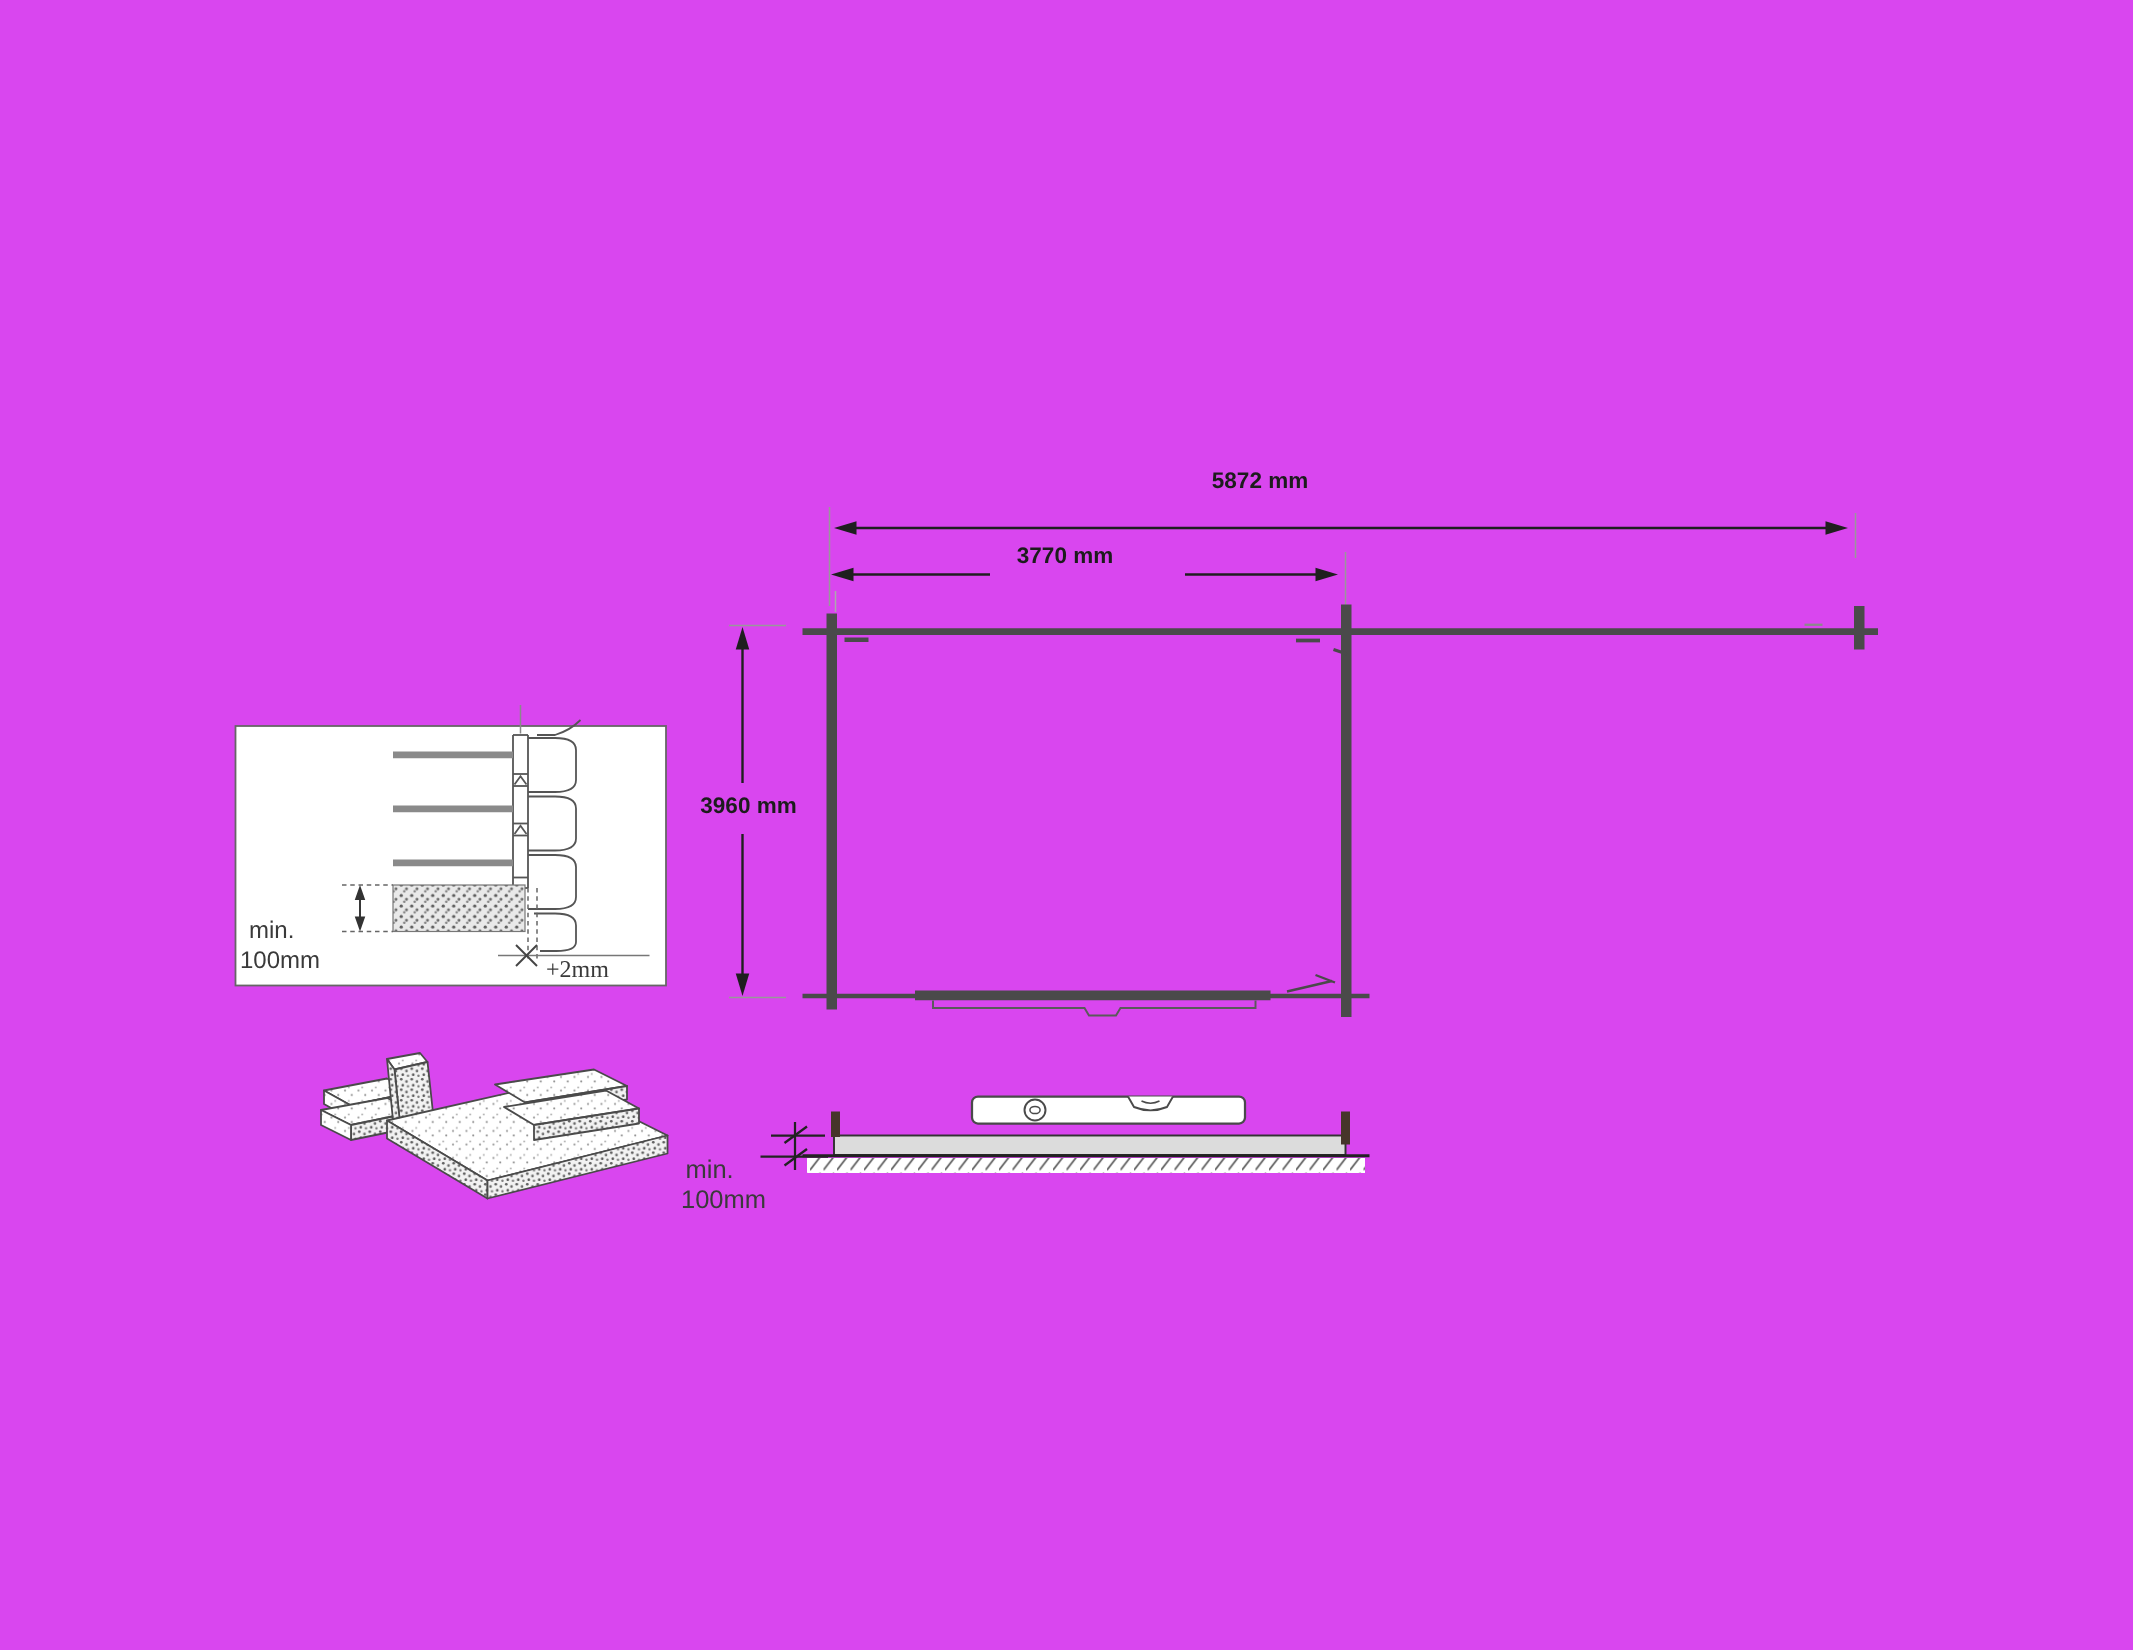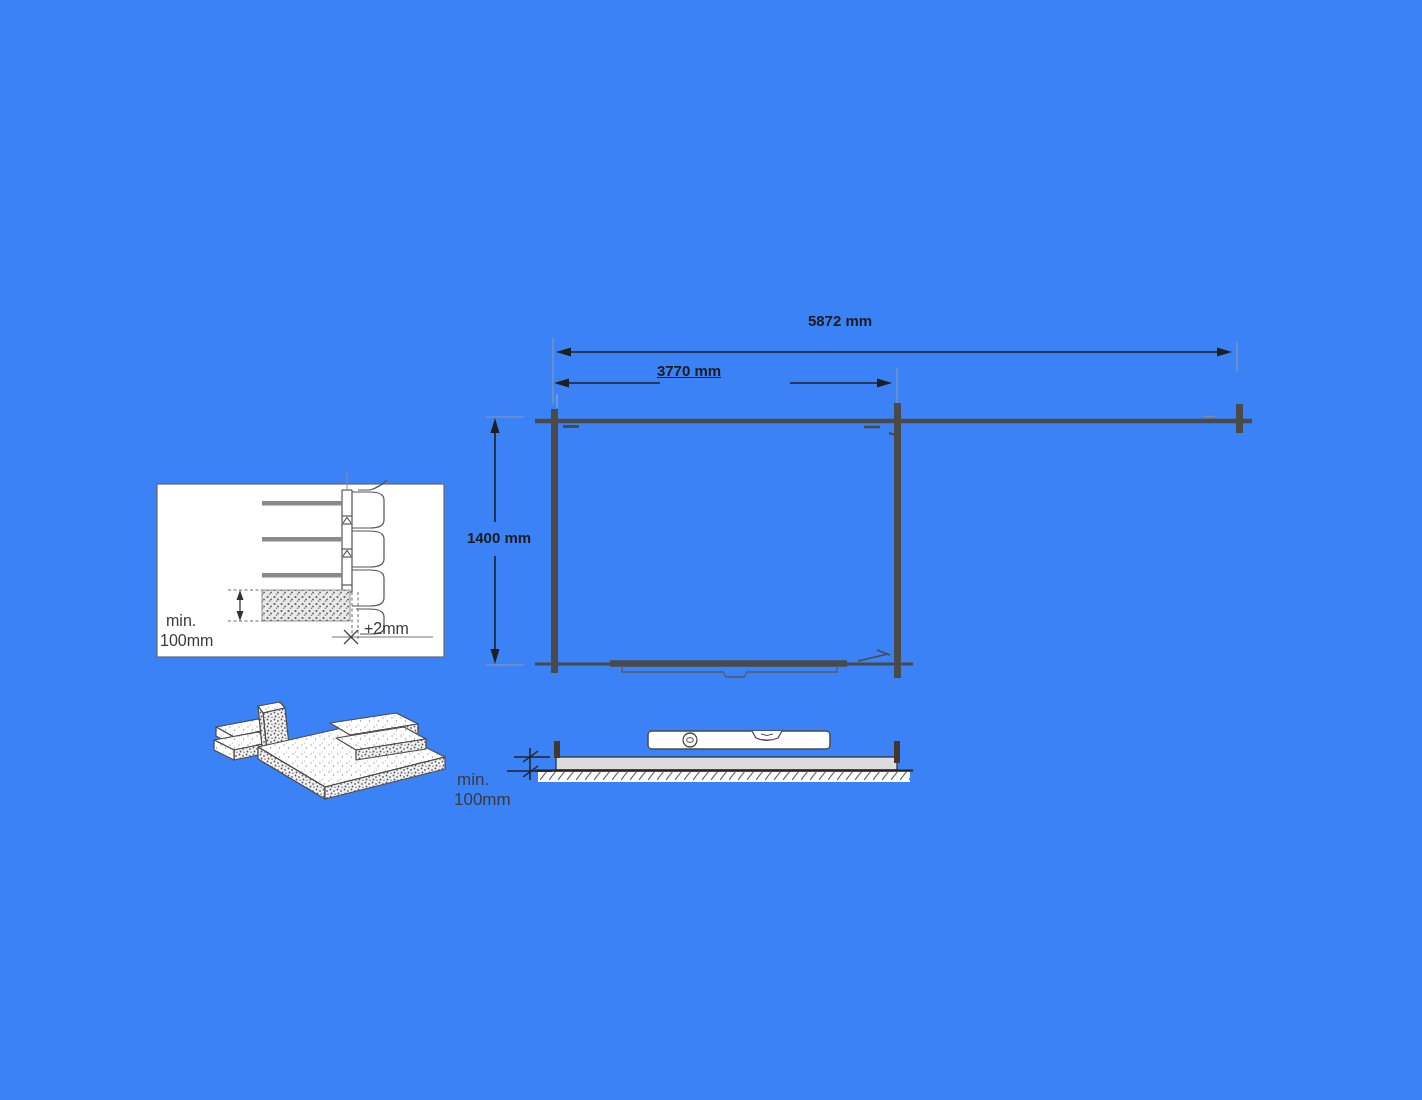--- a/index.html
+++ b/index.html
@@ -1,19 +1,19 @@
 <!DOCTYPE html>
 <html><head>
 <meta charset="utf-8">
 <style>
   html,body{margin:0;padding:0;background:#ffffff;}
   .canvas{
     position:relative;
     width:1422px;height:1100px;
-    background:#3b82f6;
+    background:#d946ef;
     font-family:"Liberation Sans", sans-serif;
     overflow:hidden;
   }
   .layer{position:absolute;left:0;top:0;}
   .dim-label{
     position:absolute;
     font-weight:700;
     font-size:15px;
     color:#1c1c1c;
     text-align:center;
@@ -211,25 +211,25 @@
 
       <g>
         <line x1="535" y1="770.5" x2="913" y2="770.5" stroke="#222" stroke-width="2"></line>
         <rect x="538" y="772" width="372" height="10" fill="url(#groundHatch)"></rect>
       </g>
     </g>
   </svg>
 
   <div class="dim-label" style="left:770px;top:312px;width:140px;">5872 mm</div>
 
-  <div class="dim-label" style="left:619px;top:362px;width:140px;text-decoration:underline;">3770 mm</div>
-
-  <div class="dim-label" style="left:429px;top:529px;width:140px;">1400 mm</div>
+  <div class="dim-label" style="left:640px;top:362px;width:140px;">3770 mm</div>
+
+  <div class="dim-label" style="left:429px;top:529px;width:140px;">3960 mm</div>
 
   <div class="note-label" style="left:166px;top:584px;">min.</div>
   <div class="note-label" style="left:160px;top:604px;">100mm</div>
 
-  <div class="note-label" style="left:364px;top:592px;">+2mm</div>
+  <div class="note-label" style="left:364px;top:610px;font-family:Liberation Serif, serif;">+2mm</div>
 
   <div class="note-label bigger" style="left:457px;top:742px;">min.</div>
   <div class="note-label bigger" style="left:454px;top:762px;">100mm</div>
 
 </div>
 
 </body></html>

